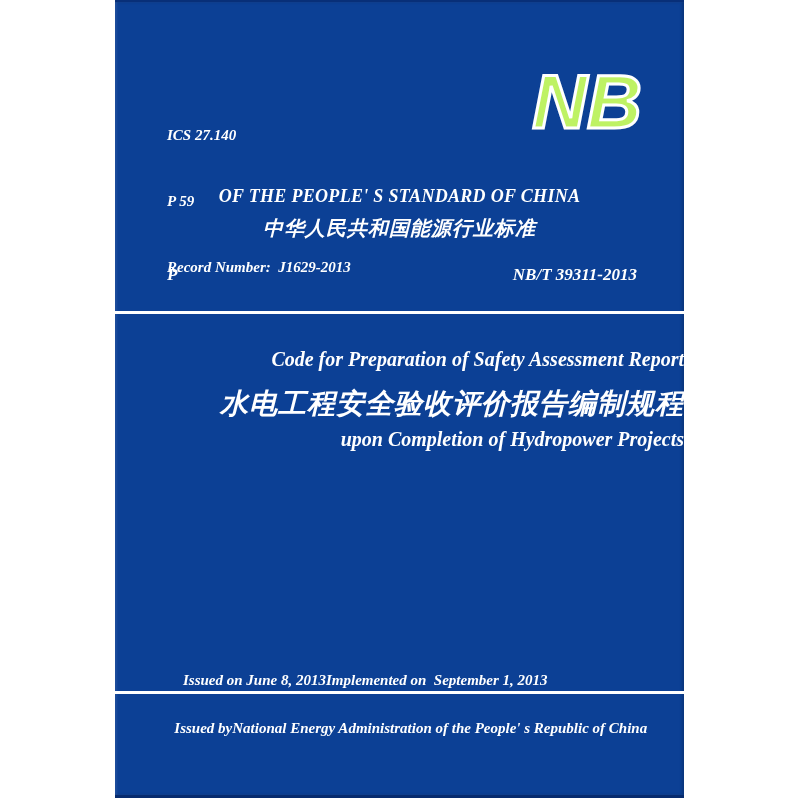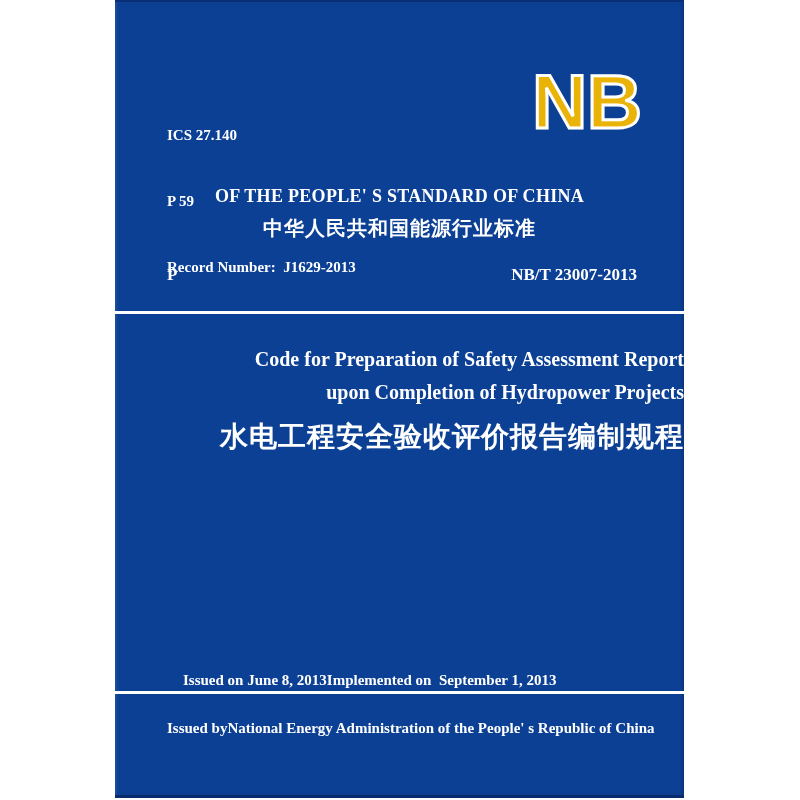--- a/index.html
+++ b/index.html
@@ -3,20 +3,21 @@
 <meta charset="utf-8">
 <style>
   html, body { margin: 0; padding: 0; background: #ffffff; }
   .page {
     position: relative;
     width: 800px;
     height: 800px;
     background: #ffffff;
     overflow: hidden;
     font-family: "Liberation Serif", serif;
+    font-style: italic;
   }
   .cover {
     position: absolute;
     left: 115px;
     top: 0;
     width: 569px;
     height: 798px;
     box-sizing: border-box;
     background: #0c4095;
     border-top: 2px solid #082f78;
@@ -38,21 +39,21 @@
     white-space: pre;
   }
   .nb-logo {
     right: 42px;
     top: 62px;
     font-family: "Liberation Sans", sans-serif;
     font-weight: 900;
     font-size: 76px;
     line-height: 1;
     letter-spacing: 0px;
-    color: #eab308;
+    color: #bef264;
     -webkit-text-stroke: 3px #ffffff;
   }
   .header-block {
     left: 0; right: 0;
     top: 181px;
     text-align: center;
   }
   .header-en {
     font-size: 18px;
     line-height: 27px;
@@ -126,29 +127,29 @@
 
     <div class="abs nb-logo">NB</div>
 
     <div class="abs header-block">
       <div class="serif-bold header-en">OF THE PEOPLE' S STANDARD OF CHINA</div>
       <div class="header-zh">中华人民共和国能源行业标准</div>
     </div>
 
     <div class="abs serif-bold code-row">
       <span>P</span>
-      <span>NB/T 23007-2013</span>
+      <span>NB/T 39311-2013</span>
     </div>
 
     <div class="abs rule rule-1"></div>
 
     <div class="abs title-block">
       <div class="serif-bold title-en">Code for Preparation of Safety Assessment Report</div>
+      <div class="serif-bold title-zh">水电工程安全验收评价报告编制规程</div>
       <div class="serif-bold title-en">upon Completion of Hydropower Projects</div>
-      <div class="serif-bold title-zh">水电工程安全验收评价报告编制规程</div>
     </div>
 
     <div class="abs serif-bold footer-row">
       <span>Issued on June 8, 2013</span>
       <span>Implemented on  September 1, 2013</span>
     </div>
 
     <div class="abs rule rule-2"></div>
 
     <div class="abs serif-bold issued-by-row">

